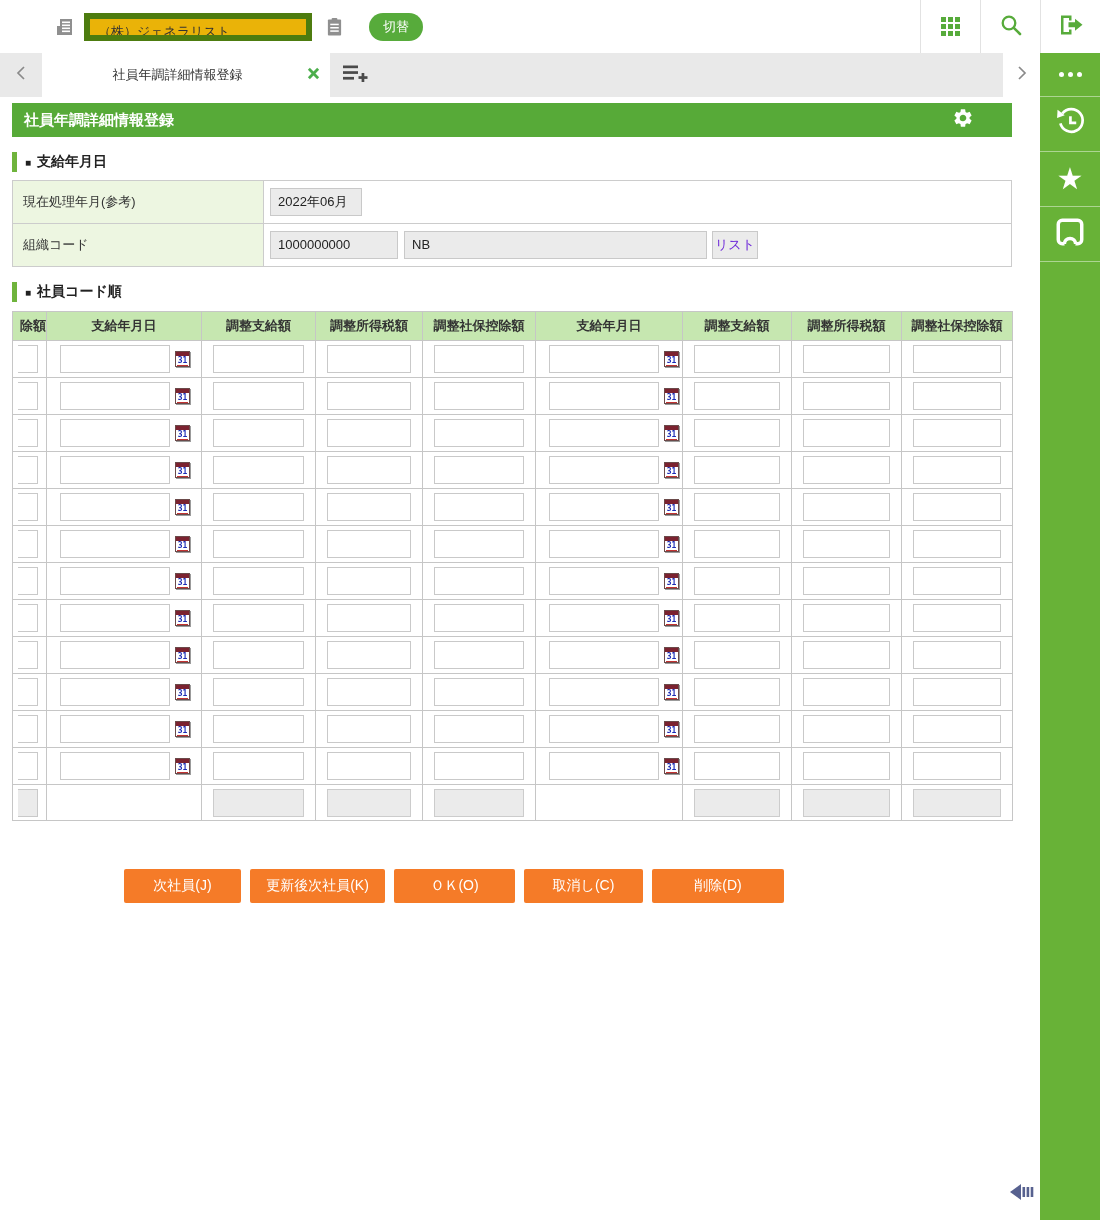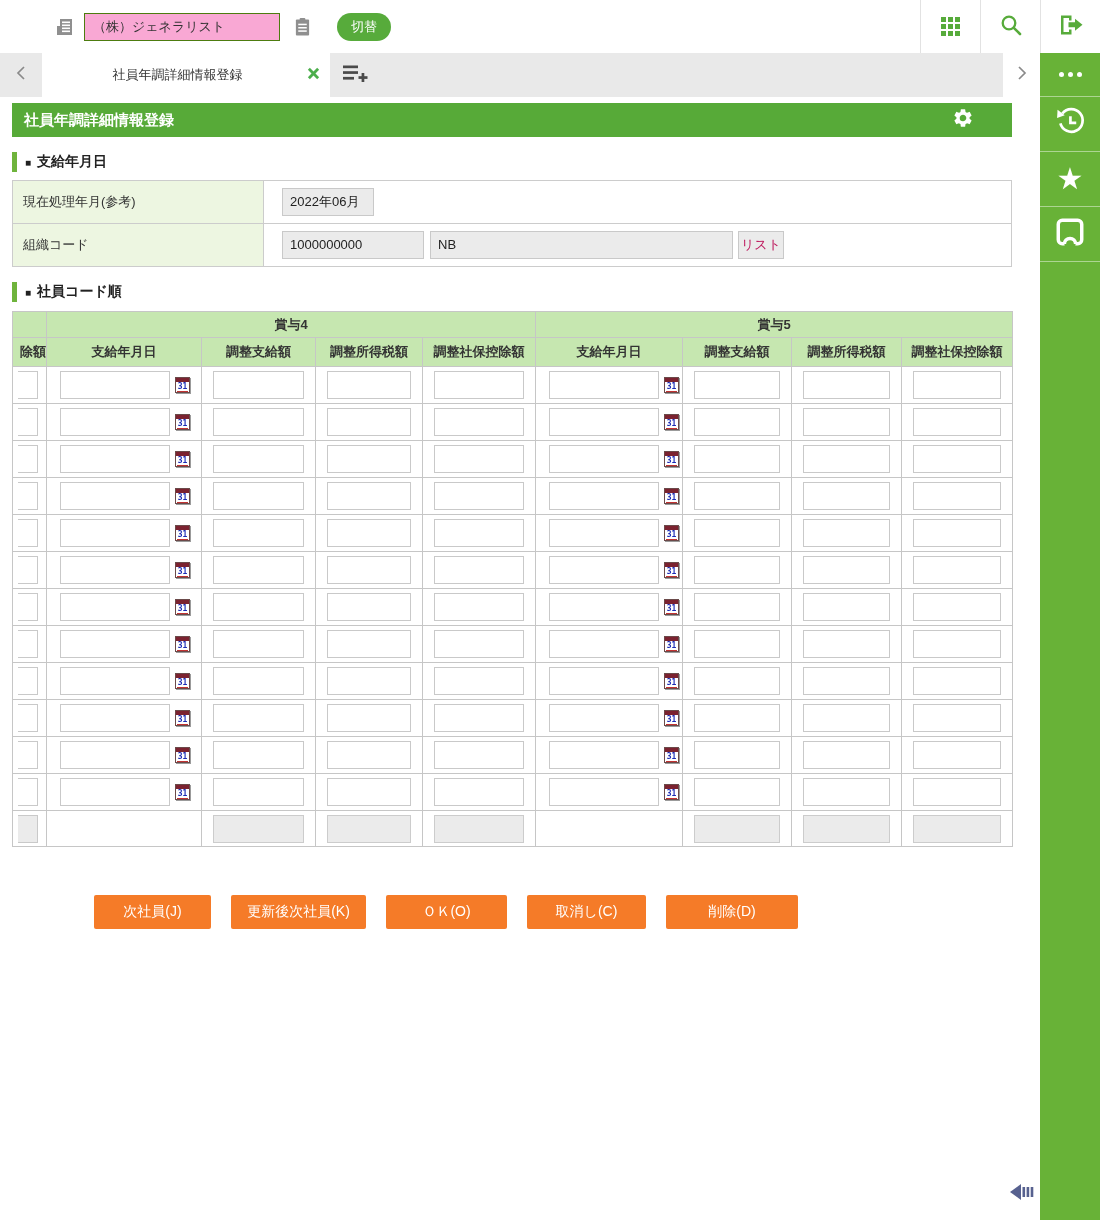--- a/index.html
+++ b/index.html
@@ -1,20 +1,20 @@
 <!DOCTYPE html>
 <html><head>
 <meta charset="utf-8">
 <style>
   * { margin:0; padding:0; box-sizing:border-box; }
   html,body { width:1100px; height:1220px; background:#fff; font-family:"Liberation Sans","DejaVu Sans",sans-serif; position:relative; overflow:hidden; }
 
   
   .topbar { height:53px; display:flex; align-items:center; background:#fff; padding-left:56px; }
-  .bar-field { width:196px; height:28px; background:#f9a8d4; border:1px solid #4d7c0f; font-size:13px; color:#333; padding:0 8px; line-height:26px; white-space:nowrap; overflow:hidden; }
+  .bar-field { width:228px; height:28px; background:#eab308; border:6px solid #4d7c0f; font-size:13px; color:#333; padding:0 8px; line-height:26px; white-space:nowrap; overflow:hidden; }
   .bar-icon { margin-right:8px; display:flex; align-items:center; }
   .bar-icon.second { margin-left:14px; }
   .switch-btn { margin-left:18px; height:28px; padding:0 14px; background:#57ab3b; color:#fff; border:none; border-radius:14px; font-size:13px; cursor:pointer; }
   .topbar-spacer { flex:1; }
   .top-icell { width:60px; height:53px; border-left:1px solid #e2e2e2; display:flex; align-items:center; justify-content:center; cursor:pointer; }
   .grid-icon { display:grid; grid-template-columns:repeat(3,5px); grid-gap:2px; }
   .grid-icon i { width:5px; height:5px; background:#57ab3b; display:block; }
 
   
   .tabbar { height:44px; width:1040px; background:#e9e9e9; display:flex; align-items:stretch; }
@@ -42,25 +42,25 @@
 
   .sec-head { margin-top:15px; display:flex; align-items:center; height:20px; }
   .sec-bar { width:5px; height:20px; background:#6fb43c; }
   .sec-bullet { margin-left:8px; font-size:10px; color:#222; }
   .sec-title { margin-left:6px; font-size:14px; font-weight:bold; color:#222; }
 
   
   table.form { margin-top:8px; width:1000px; border-collapse:collapse; table-layout:fixed; }
   table.form td { border:1px solid #ccc; font-size:13px; vertical-align:middle; }
   td.flabel { width:251px; background:#edf6e1; color:#333; padding-left:10px; }
-  td.fval { background:#fff; padding-left:18px; }
+  td.fval { background:#fff; padding-left:6px; }
   .r1 td { height:43px; } .r2 td { height:39px; } .r3 td { height:39px; } .r4 td { height:43px; } .r5 td { height:43px; }
   .ro-field { display:inline-block; height:28px; line-height:26px; background:#ebebeb; border:1px solid #c9c9c9; padding:0 7px; font-size:13px; color:#222; vertical-align:middle; white-space:nowrap; overflow:hidden; }
-  .w92{width:92px;} .w67{width:67px;} .w117{width:142px;} .w303{width:303px; margin-left:6px;}
-  .list-btn { display:inline-block; width:46px; height:28px; line-height:26px; text-align:center; background:#ebebeb; border:1px solid #c9c9c9; color:#be185d; font-size:13px; margin-left:5px; vertical-align:middle; }
+  .w92{width:92px;} .w67{width:67px;} .w117{width:128px;} .w303{width:303px; margin-left:6px;}
+  .list-btn { display:inline-block; width:46px; height:28px; line-height:26px; text-align:center; background:#ebebeb; border:1px solid #c9c9c9; color:#6d28d9; font-size:13px; margin-left:5px; vertical-align:middle; }
   .radio { width:14px; height:14px; border-radius:50%; border:1px solid #adadad; background:#f8f8f8; display:inline-block; vertical-align:-3px; position:relative; }
   .radio.sel::after { content:''; position:absolute; left:3px; top:3px; width:6px; height:6px; border-radius:50%; background:#9c9c9c; }
   .radio-label { color:#999; font-size:13px; margin:0 8px 0 6px; }
 
   
   table.data { margin-top:9px; width:1000px; border-collapse:collapse; table-layout:fixed; border:1px solid #b3b3b3; }
   table.data th, table.data td { border:1px solid #c6c6c6; padding:0; }
   table.data th { background:#c6e7b0; font-size:13px; font-weight:bold; color:#333; }
   tr.grow th { height:26px; }
   tr.crow th { height:29px; }
@@ -77,21 +77,21 @@
   .fg-box { height:28px; width:calc(100% - 22px); margin:0 auto; background:#ebebeb; border:1px solid #ccc; }
   .clip-box.gray { background:#ebebeb; }
 
   
   .cal { position:relative; width:15px; height:16px; background:#fff; border:1px solid #6b4a4a; box-shadow:1px 1px 0 #9b9b9b; flex:none; cursor:pointer; }
   .cal-top { position:absolute; top:0; left:0; right:0; height:4px; background:#7b2230; }
   .cal-num { position:absolute; top:4px; left:0; right:0; text-align:center; font-size:8px; line-height:10px; color:#1b2bb5; font-weight:bold; font-family:"DejaVu Sans Mono",monospace; }
   .cal::after { content:''; position:absolute; bottom:0; left:1px; right:1px; height:1px; background:#c23333; }
 
   
-  .btn-row { margin-top:48px; margin-left:82px; display:flex; gap:20px; }
+  .btn-row { margin-top:48px; margin-left:112px; display:flex; gap:9px; }
   .act-btn { height:34px; background:#f57b28; color:#fff; border:none; border-radius:2px; font-size:14px; cursor:pointer; font-family:inherit; }
   .b0{width:117px;} .b1{width:135px;} .b2{width:121px;} .b3{width:119px;} .b4{width:132px;}
 
   .scroll-arrow { position:absolute; left:1008px; top:1182px; cursor:pointer; }
 </style>
 </head>
 <body>
 
 <div class="topbar">
   <span class="bar-icon">
@@ -258,25 +258,20 @@
         <col style="width:155px">
         <col style="width:114px">
         <col style="width:107px">
         <col style="width:113px">
         <col style="width:147px">
         <col style="width:109px">
         <col style="width:110px">
         <col style="width:111px">
     </colgroup>
     <tbody>
-        <tr class="grow">
-      <th></th>
-      <th colspan="4" class="gb">賞与4</th>
-      <th colspan="4" class="gb">賞与5</th>
-    </tr>
     <tr class="crow">
       <th class="clip-h">除額</th>
       <th class="gb">支給年月日</th>
       <th>調整支給額</th>
       <th>調整所得税額</th>
       <th>調整社保控除額</th>
       <th class="gb">支給年月日</th>
       <th>調整支給額</th>
       <th>調整所得税額</th>
       <th>調整社保控除額</th>

